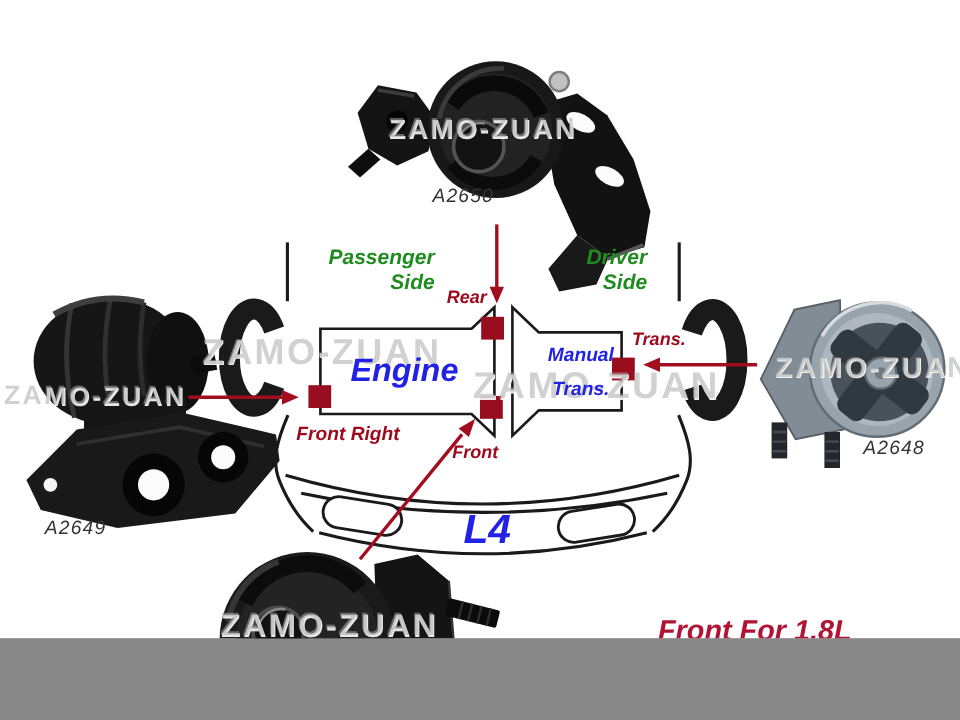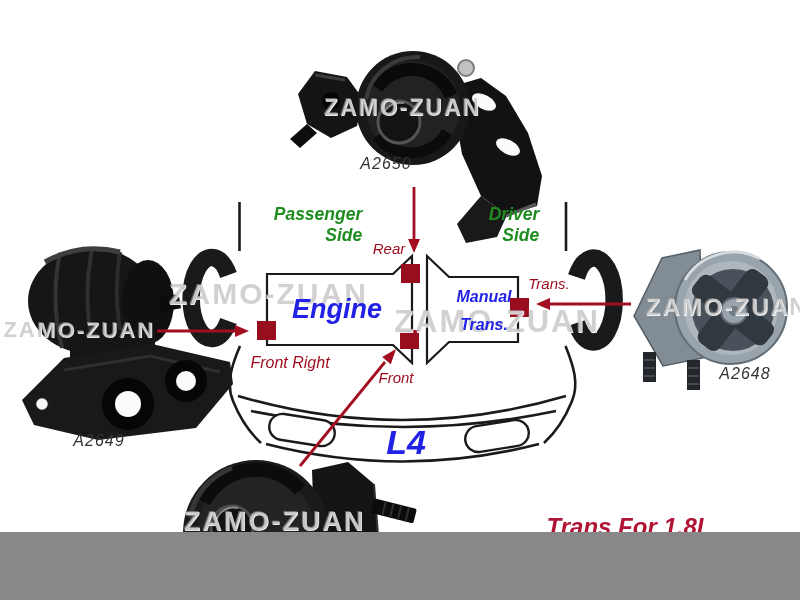--- a/index.html
+++ b/index.html
@@ -12,21 +12,21 @@
   .wheel{fill:none;stroke:var(--outline,#161616);stroke-width:17.5;}
   .box-shape{fill:#ffffff;stroke:var(--outline,#1a1a1a);stroke-width:2.2;}
   .headlight{fill:#ffffff;stroke:var(--outline,#1a1a1a);stroke-width:2.4;}
   .arrow-line{stroke:var(--arrow-red,#a30d20);stroke-width:2.8;fill:none;}
   .arrow-head{fill:var(--arrow-red,#a30d20);stroke:none;}
   .marker{fill:var(--marker-red,#990e1e);}
   .txt{position:absolute;transform:translate(-50%,-50%);white-space:nowrap;z-index:3;}
   .part-num{font-style:italic;font-size:16px;color:#333333;letter-spacing:1px;}
   .side-label{color:var(--green,#1f8c1f);font-weight:bold;font-style:italic;
     font-size:17.5px;line-height:21px;text-align:right;}
-  .pos-label{color:var(--label-red,#9d0a1c);font-weight:normal;font-style:italic;font-size:15px;}
+  .pos-label{color:var(--label-red,#9d0a1c);font-weight:bold;font-style:italic;font-size:15px;}
   .pos-label.big{font-size:16px;padding-left:20px;}
   .box-label{color:var(--blue,#2222e6);font-weight:bold;font-style:italic;font-size:27px;}
   .box-label.two-line{font-size:16px;line-height:28px;text-align:center;}
   .l4-label{color:var(--blue,#2222e6);font-weight:bold;font-style:italic;font-size:34px;text-align:center;}
   .note{color:var(--note-red,#b11335);font-style:italic;font-weight:bold;
     font-size:24px;line-height:31px;text-align:center;}
   .wm{position:absolute;transform:translate(-50%,-50%);white-space:nowrap;z-index:2;
     font-weight:bold;letter-spacing:2px;color:rgba(172,172,172,0.55);
     text-shadow:1px 1px 0 rgba(255,255,255,0.9);}
 </style>
@@ -158,21 +158,21 @@
   </svg>
 
   <div class="wm" style="left:402px;top:107px;font-size:23px;">ZAMO-ZUAN</div>
   <div class="wm" style="left:79px;top:330px;font-size:22px;">ZAMO-ZUAN</div>
   <div class="wm" style="left:268px;top:294px;font-size:30px;">ZAMO-ZUAN</div>
   <div class="wm" style="left:497px;top:322px;font-size:31px;">ZAMO-ZUAN</div>
   <div class="wm" style="left:727px;top:307px;font-size:24px;">ZAMO-ZUAN</div>
   <div class="wm" style="left:274px;top:521px;font-size:27px;">ZAMO-ZUAN</div>
 
   <div class="txt part-num" style="left:386px;top:164px;">A2650</div>
-  <div class="txt part-num" style="left:63px;top:441px;margin-left:36px;">A2649</div>
+  <div class="txt part-num" style="left:63px;top:441px;">A2649</div>
   <div class="txt part-num" style="left:745px;top:374px;">A2648</div>
   <div class="txt part-num" style="left:355px;top:560px;text-align:right;">A2651</div>
 
   <div class="txt side-label" style="left:318px;top:225px;">
     <div>Passenger</div>
     <div>Side</div>
   </div>
   <div class="txt side-label" style="left:502px;top:225px;margin-left:12px;">
     <div>Driver</div>
     <div>Side</div>
@@ -184,16 +184,16 @@
   <div class="txt pos-label" style="left:549px;top:283px;">Trans.</div>
 
   <div class="txt box-label" style="left:337px;top:309px;">Engine</div>
   <div class="txt box-label two-line" style="left:484px;top:311px;">
     <div>Manual</div>
     <div>Trans.</div>
   </div>
   <div class="txt l4-label" style="left:406px;top:442px;">L4</div>
 
   <div class="txt note" style="left:629px;top:526px;">
-    <div>Trans For 1.8L</div>
+    <div>Front For 1.8L</div>
   </div>
 
 </div>
 
 </body></html>

